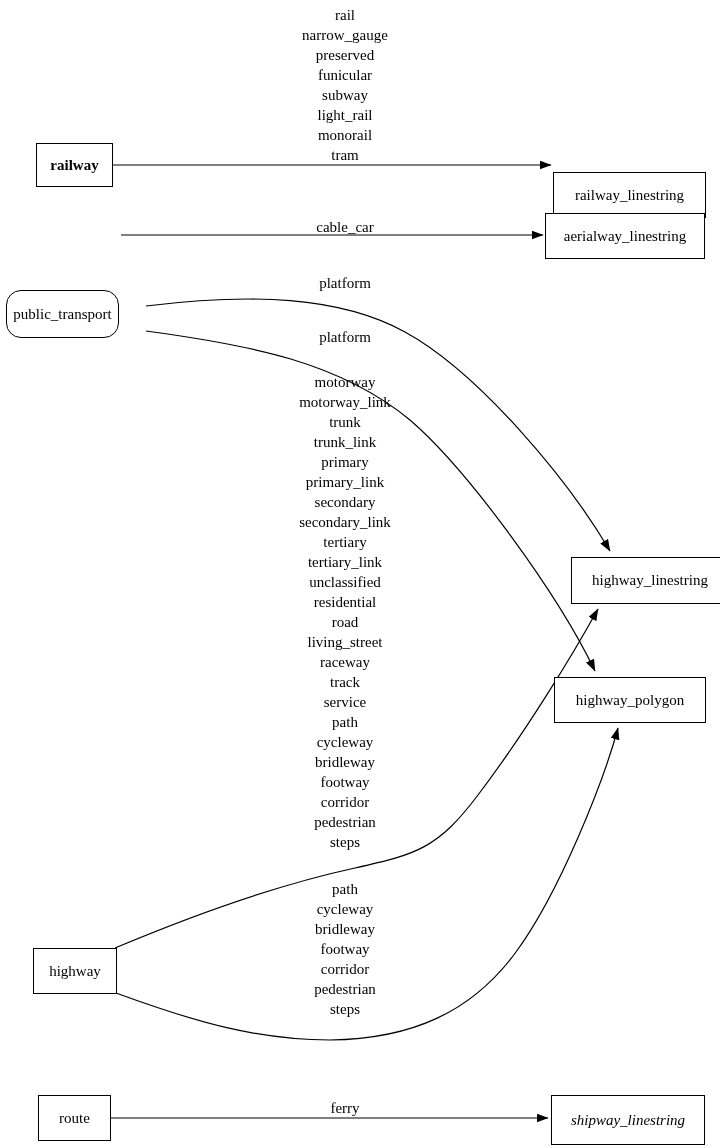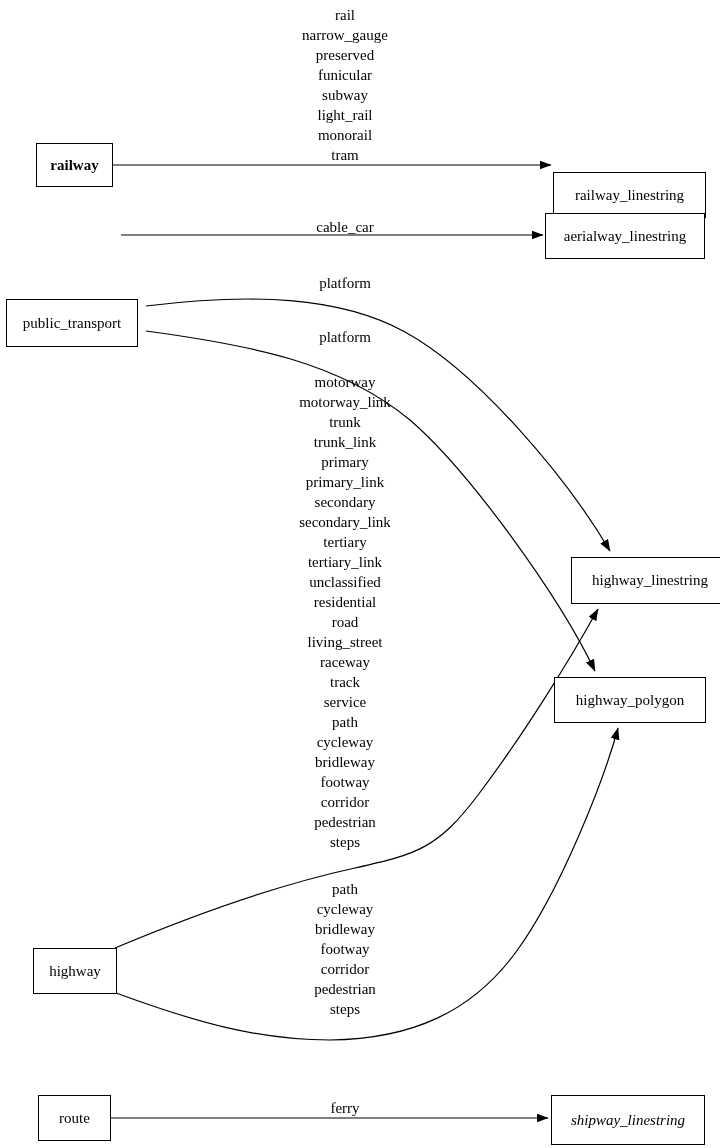--- a/index.html
+++ b/index.html
@@ -70,21 +70,21 @@
     <path class="edge" d="M 115 948 C 215 906, 295 881, 355 868 C 418 854, 438 848, 478 795 C 525 733, 572 656, 598 609" marker-end="url(#arrow)"></path>
 
     <path class="edge" d="M 116 993 C 195 1022, 258 1040, 330 1040 C 412 1039, 472 1012, 516 952 C 560 892, 604 780, 618 728" marker-end="url(#arrow)"></path>
 
     <path class="edge" d="M 111 1118 L 548 1118" marker-end="url(#arrow)"></path>
   </svg>
 
   <div class="node" style="left:36px; top:143px; width:77px; height:44px;font-weight:bold;">railway</div>
 
 
-  <div class="node" style="left:6px; top:299px; width:132px; height:48px;">public_transport</div>
+  <div class="node" style="left:6px; top:290px; width:113px; height:48px;border-radius:15px;">public_transport</div>
 
   <div class="node" style="left:38px; top:1095px; width:73px; height:46px;">route</div>
 
   <div class="node" style="left:33px; top:948px; width:84px; height:46px;">highway</div>
 
   <div class="node" style="left:553px; top:154px; width:153px; height:46px;margin-top:18px;">railway_linestring</div>
 
   <div class="node" style="left:545px; top:213px; width:160px; height:46px;">aerialway_linestring</div>
 
   <div class="node" style="left:571px; top:557px; width:158px; height:47px;">highway_linestring</div>

